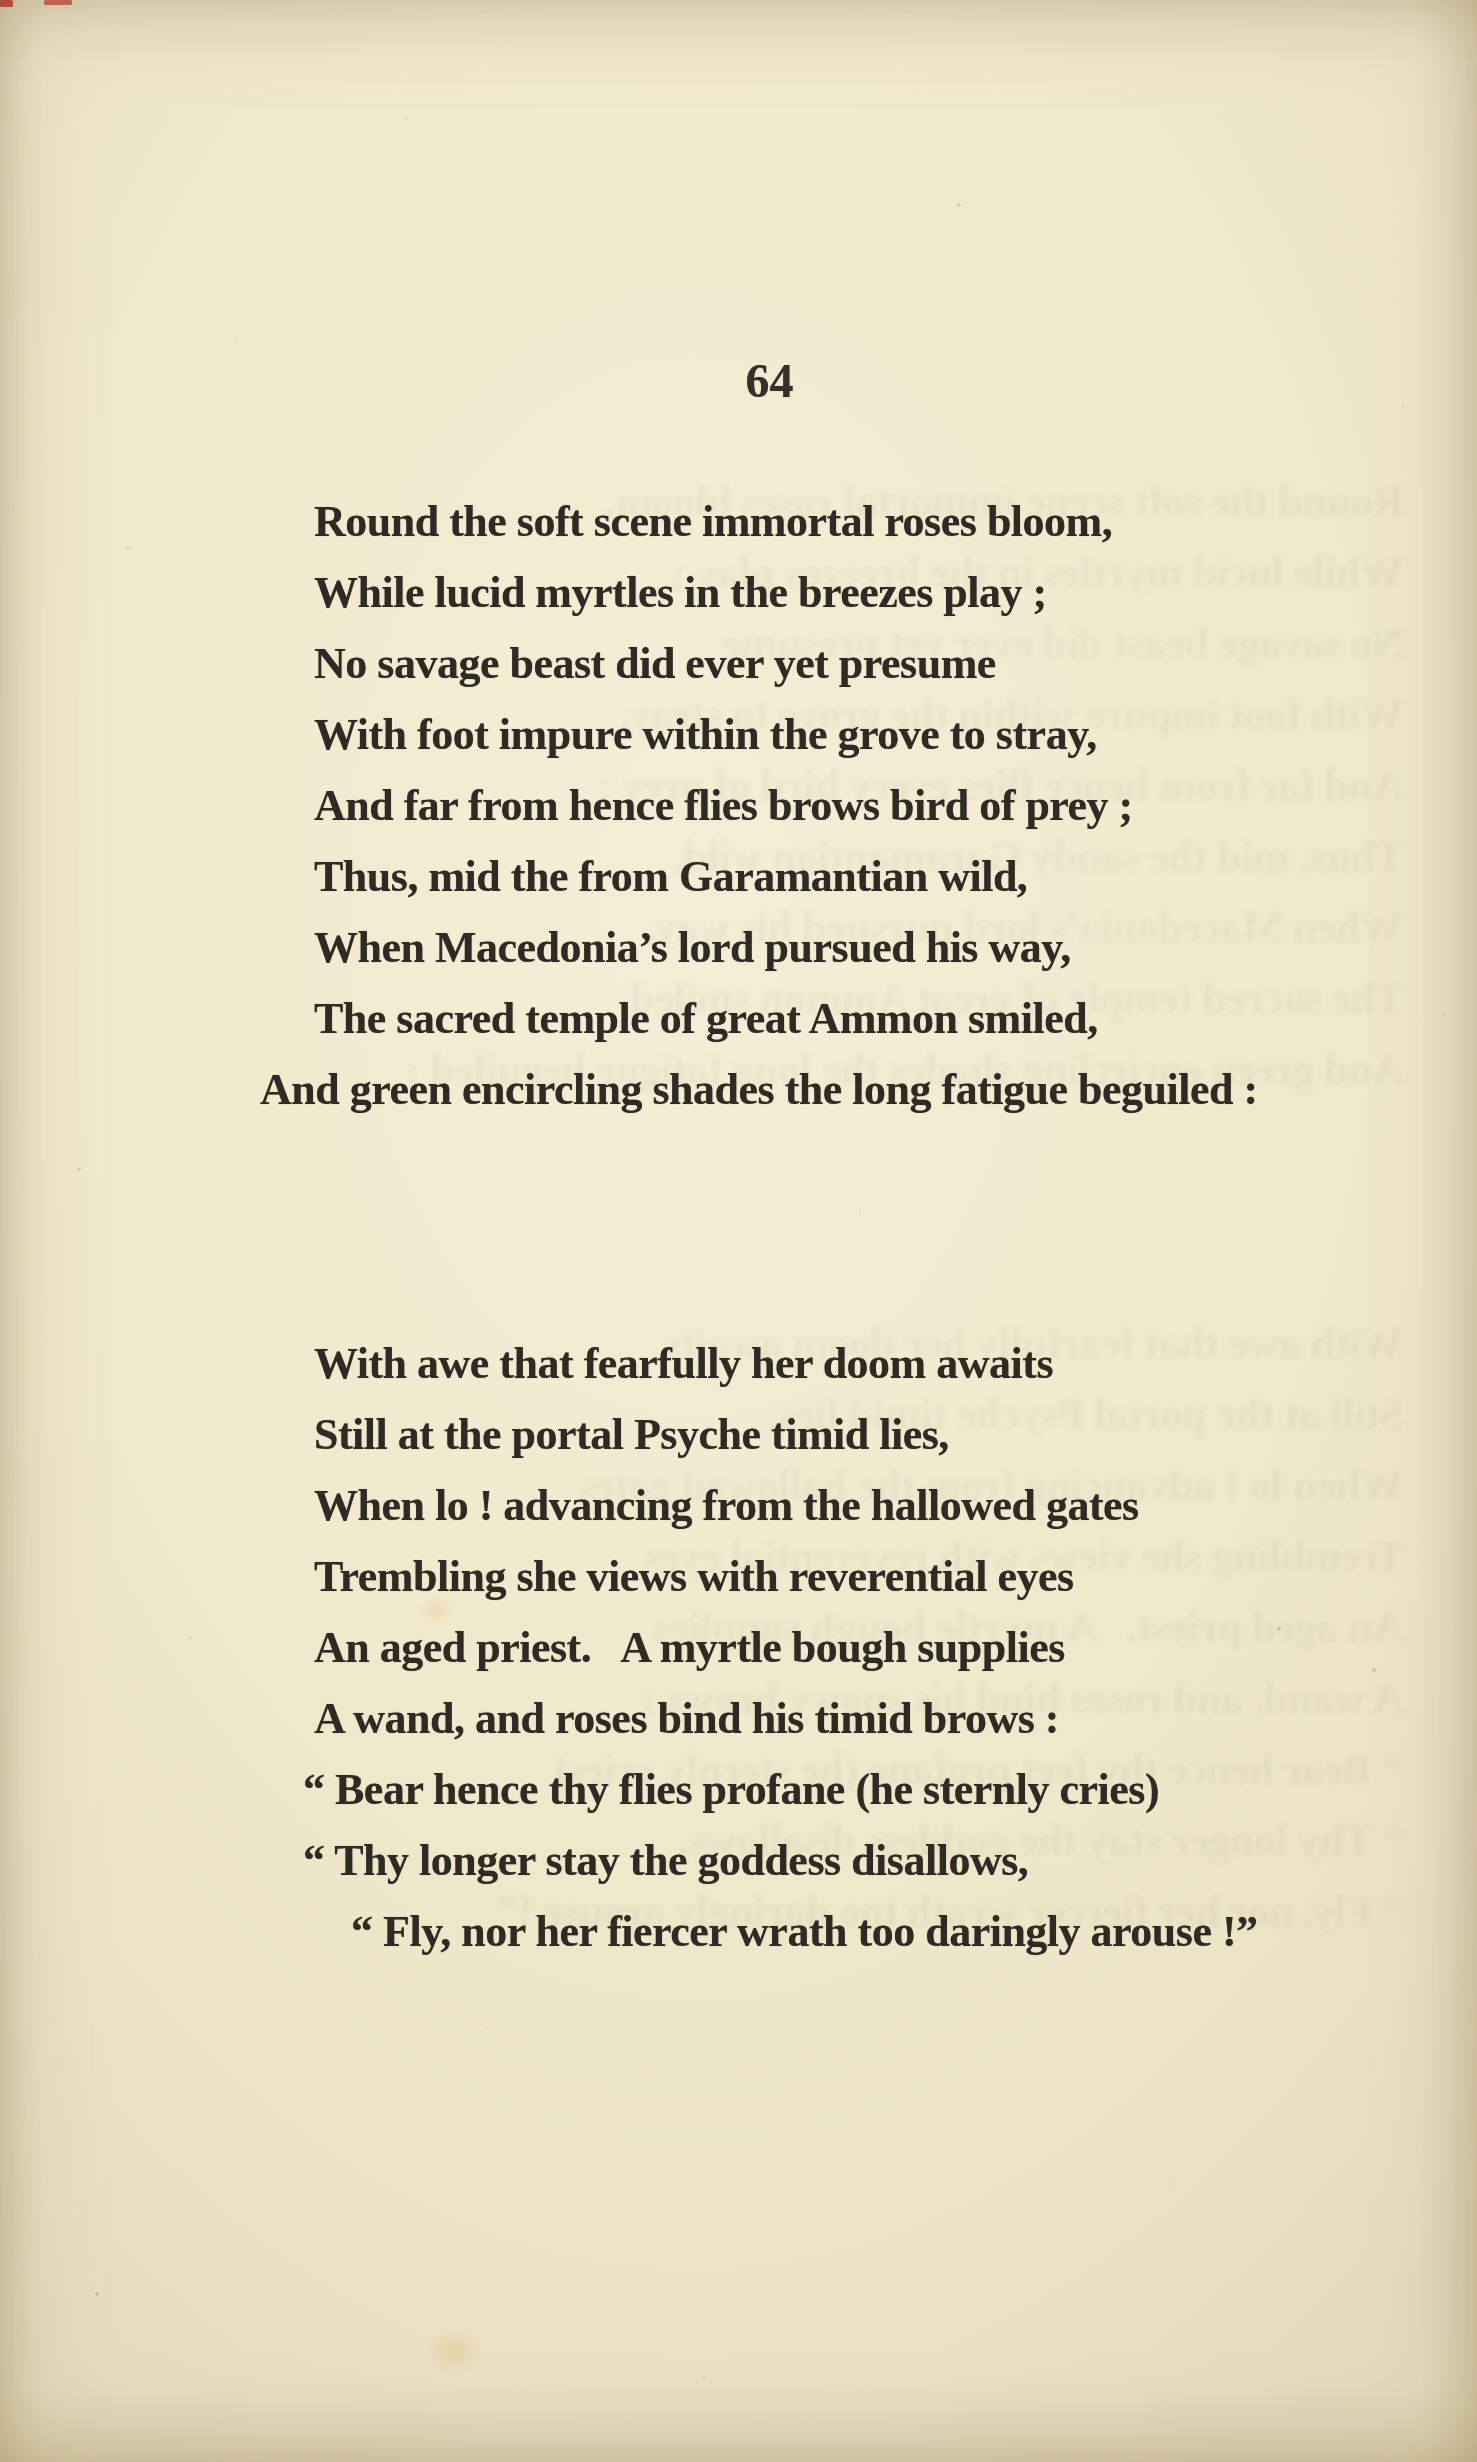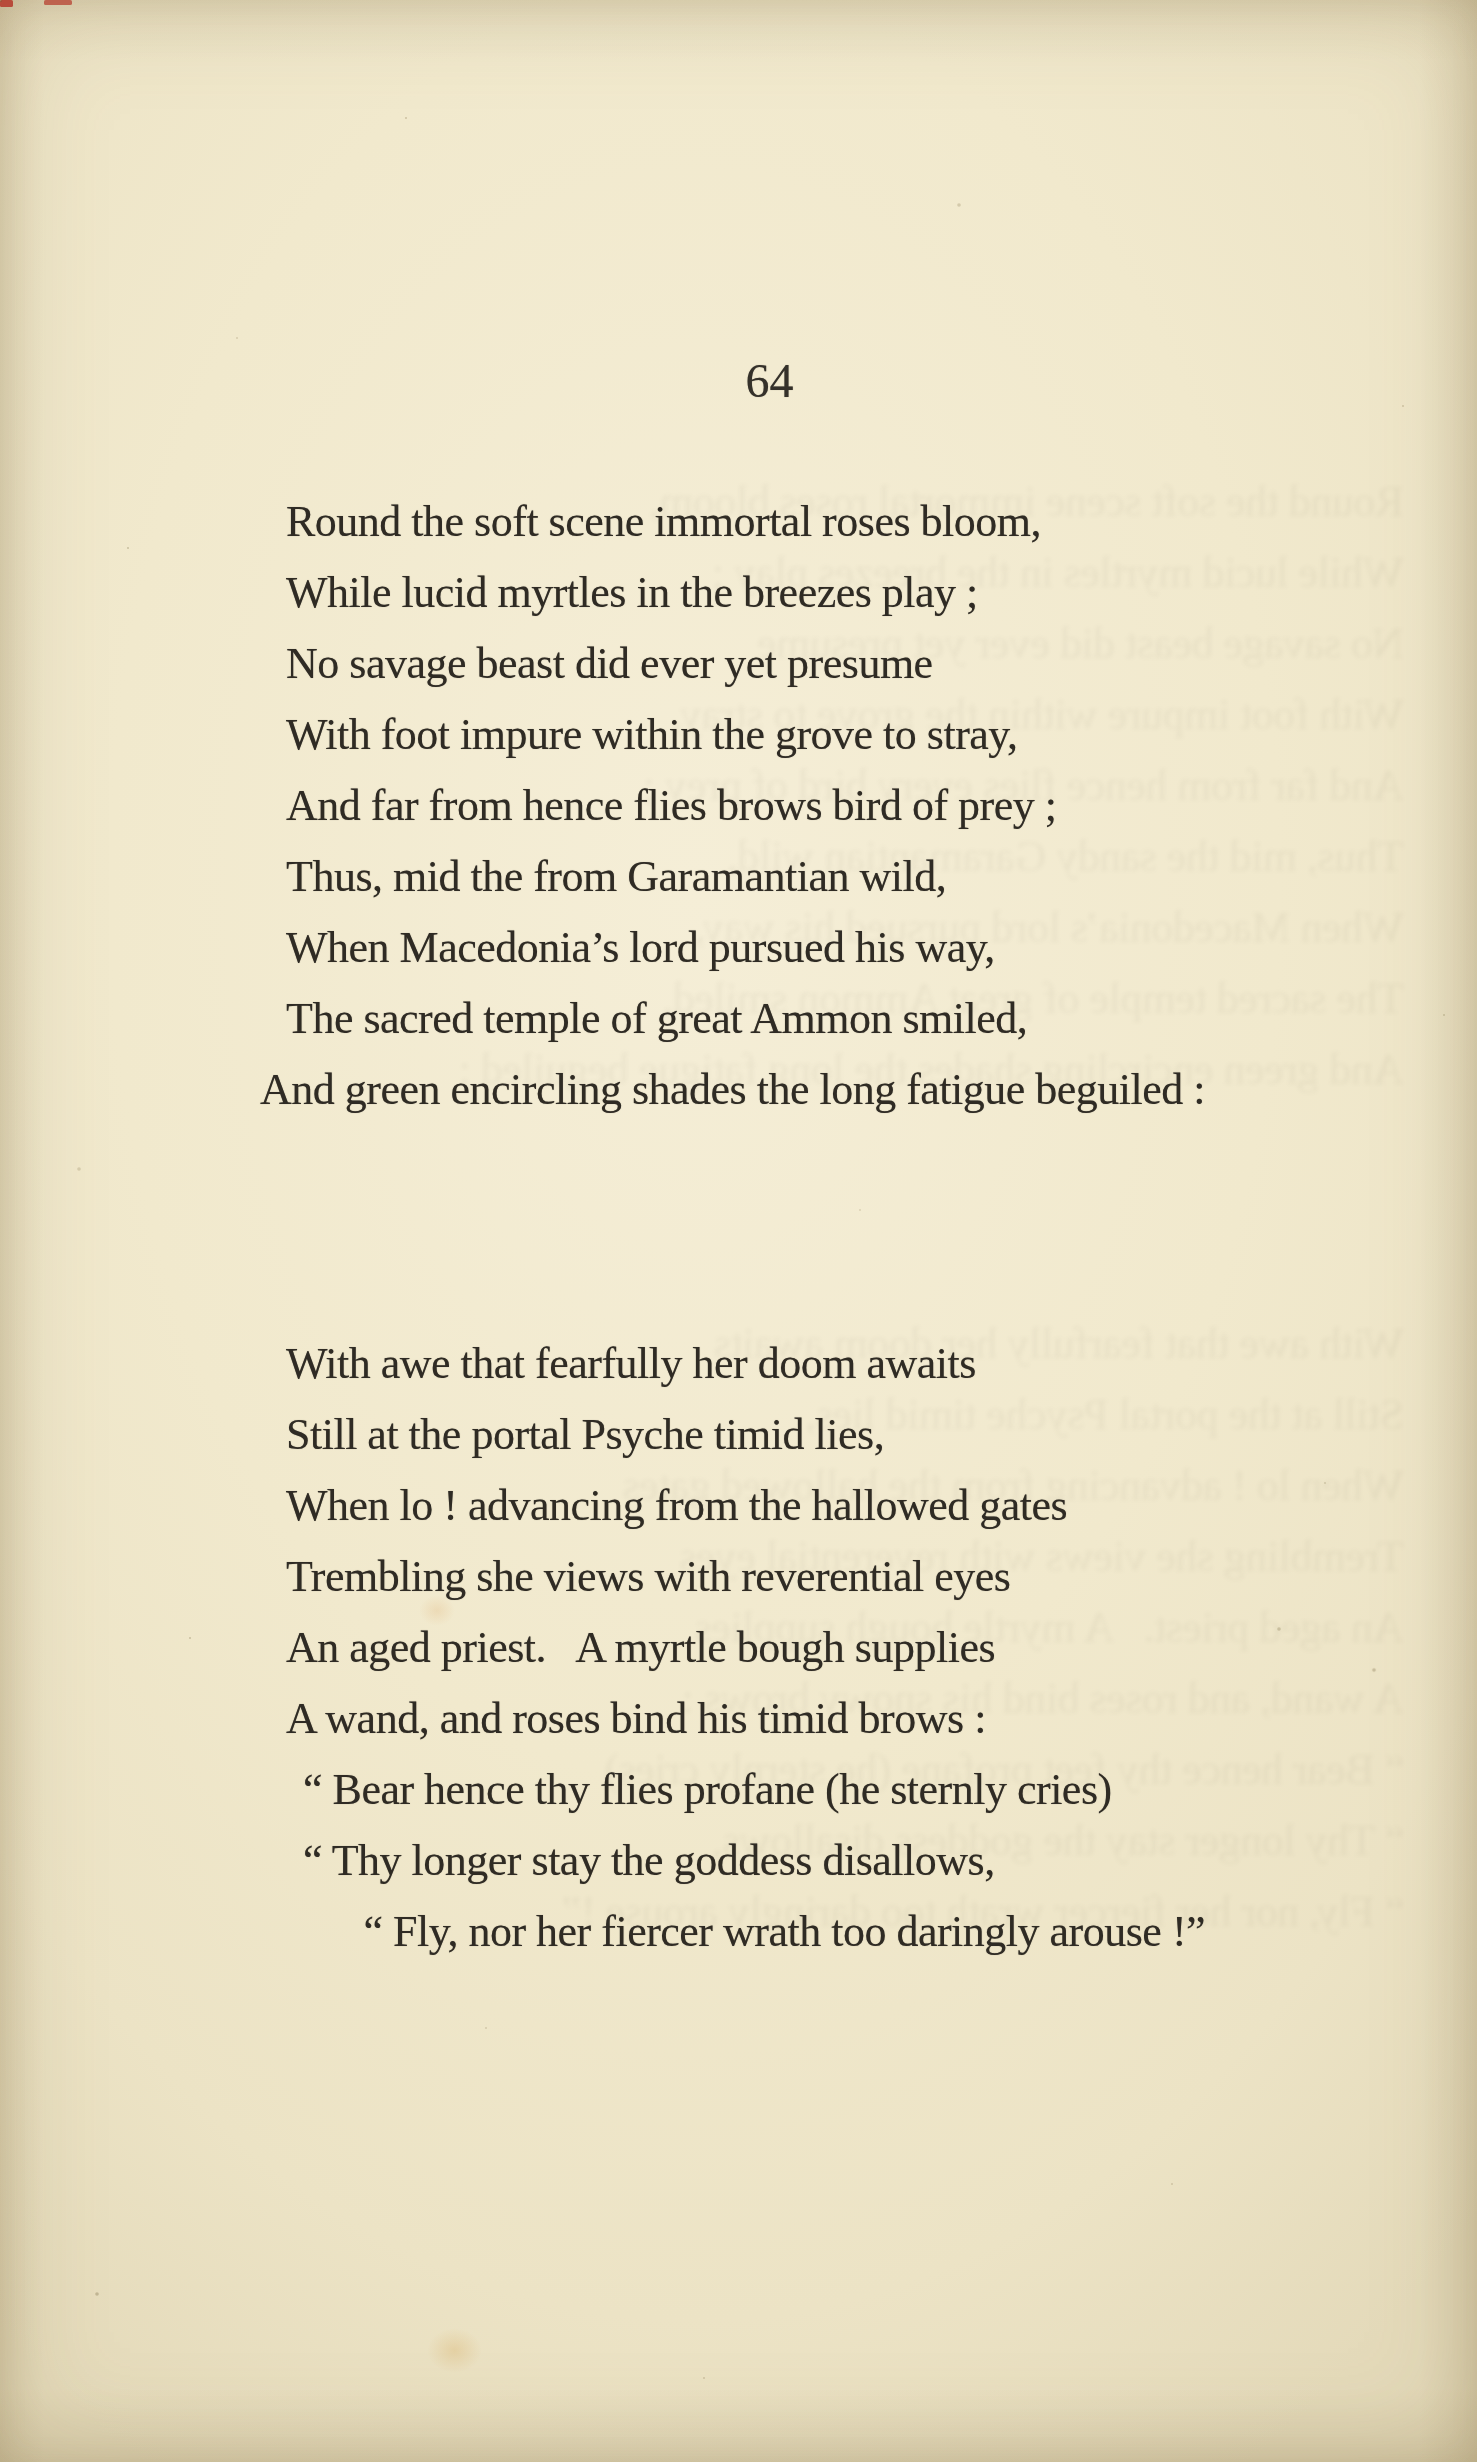--- a/index.html
+++ b/index.html
@@ -4,20 +4,21 @@
 <style>
   html,body{margin:0;padding:0;background:#555;}
   .page{
     position:relative;
     width:1478px;height:2462px;
     overflow:hidden;
     font-family:"Liberation Serif","DejaVu Serif",serif;
     background:
       radial-gradient(ellipse 1168px 1792px at 47% 36%, #f5eed7 0%, #f1e9cd 50%, #ece3c5 80%, #e4daba 100%);
     box-shadow: inset 0 0 109px rgba(130,108,62,0.22), inset 0 0 28px rgba(130,108,62,0.12);
+    font-weight: bold;
   }
   .vignette{
     position:absolute;inset:0;pointer-events:none;
     background:
       linear-gradient(to right, rgba(120,100,55,0.10) 0%, rgba(120,100,55,0) 3%, rgba(120,100,55,0) 96%, rgba(120,100,55,0.12) 100%),
       linear-gradient(to bottom, rgba(120,100,55,0.08) 0%, rgba(120,100,55,0) 2.5%, rgba(120,100,55,0) 97%, rgba(120,100,55,0.10) 100%);
   }
   .page-number{
     position:absolute; top:357px; left:707px; width:125px;
     text-align:center;
@@ -26,21 +27,21 @@
     text-shadow:0 0 0.8px rgba(53,49,42,0.55);
   }
   .poem{
     position:absolute; left:256px; top:486px;
     font-size:44px; line-height:71px;
     letter-spacing:-0.5px;
     color:#2f2b24;
     text-shadow:0 0 0.8px rgba(47,43,36,0.5);
   }
   .poem .line{ white-space:pre; }
-  .poem .line.body{ margin-left:30px; }
+  .poem .line.body{ margin-left:58px; }
   .poem .line.quote{ margin-left:47px; }
   .poem .line.outdent{ margin-left:4px;text-align:right; }
   .poem .stanza + .stanza{ margin-top:203px; }
   
   .ghost{
     position:absolute; left:265px; top:466px; width:1139px;
     font-size:44px; line-height:71px; letter-spacing:-0.5px;
     color:#6b6450;
     transform:scaleX(-1);
     opacity:0.065;

